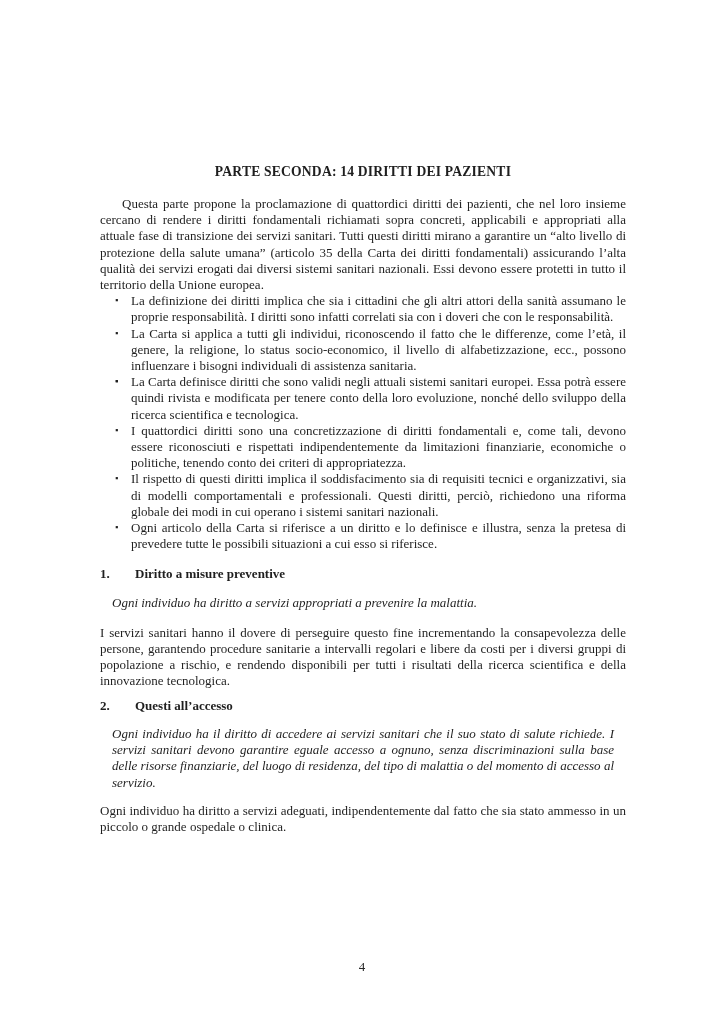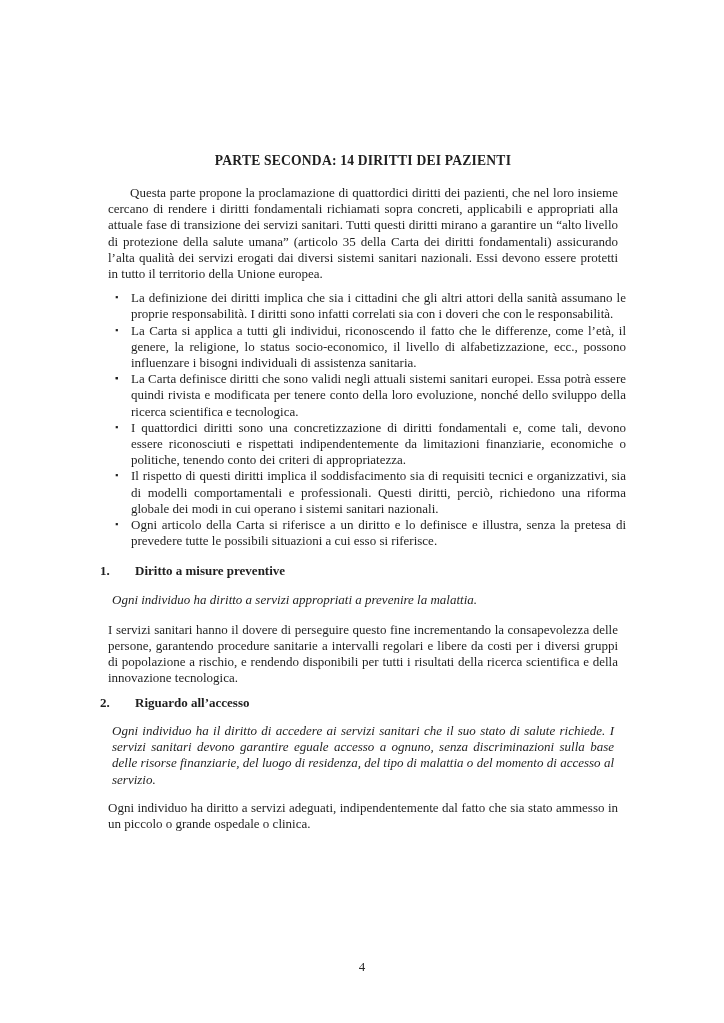--- a/index.html
+++ b/index.html
@@ -9,35 +9,35 @@
     width: 724px;
     height: 1023px;
     background: #ffffff;
     font-family: "Liberation Serif", "DejaVu Serif", serif;
     color: #1f1f1f;
     overflow: hidden;
   }
   .content {
     position: absolute;
     left: 100px;
-    top: 152px;
+    top: 163px;
     width: 526px;
     font-size: 13px;
     line-height: 16.2px;
   }
   .doc-title {
     font-size: 13.6px;
     font-weight: bold;
     text-align: center;
     letter-spacing: 0.2px;
     margin: 0 0 16px 0;
     line-height: 17px;
   }
   .para {
-    margin: 8px;
+    margin: 0;
     text-align: justify;
   }
   .indent { text-indent: 22px; }
   .bullet-list {
     list-style: none;
     margin: 0;
     padding: 0;
   }
   .bullet-item {
     position: relative;
@@ -122,21 +122,21 @@
         <span class="sec-num">1.</span>
         <span class="sec-label">Diritto a misure preventive</span>
       </div>
       <p class="statement">Ogni individuo ha diritto a servizi appropriati a prevenire la malattia.</p>
       <p class="para spaced">I servizi sanitari hanno il dovere di perseguire questo fine incrementando la consapevolezza delle persone, garantendo procedure sanitarie a intervalli regolari e libere da costi per i diversi gruppi di popolazione a rischio, e rendendo disponibili per tutti i risultati della ricerca scientifica e della innovazione tecnologica.</p>
     </section>
 
     <section class="section section-2">
       <div class="section-heading">
         <span class="sec-num">2.</span>
-        <span class="sec-label">Riguardo all’accesso</span>
+        <span class="sec-label">Questi all’accesso</span>
       </div>
       <p class="statement">Ogni individuo ha il diritto di accedere ai servizi sanitari che il suo stato di salute richiede. I servizi sanitari devono garantire eguale accesso a ognuno, senza discriminazioni sulla base delle risorse finanziarie, del luogo di residenza, del tipo di malattia o del momento di accesso al servizio.</p>
       <p class="para">Ogni individuo ha diritto a servizi adeguati, indipendentemente dal fatto che sia stato ammesso in un piccolo o grande ospedale o clinica.</p>
     </section>
 
   </div>
 
   <div class="page-number">4</div>
 </div>
 

